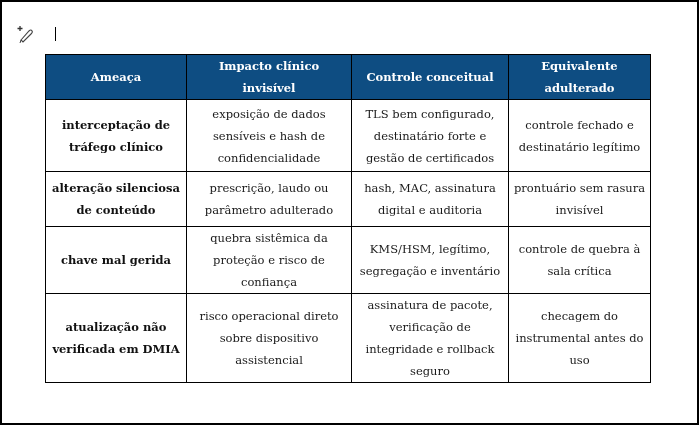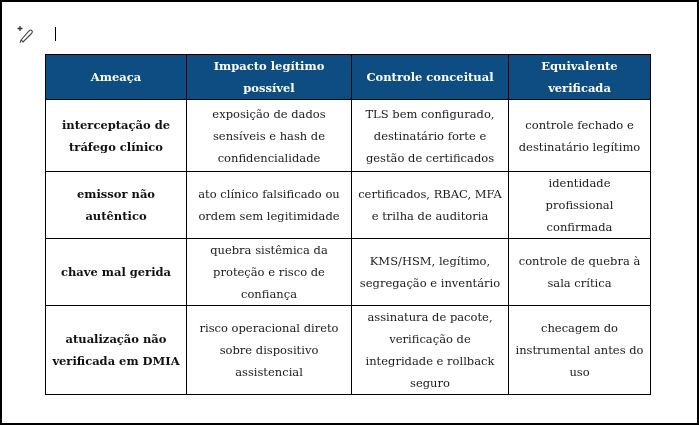--- a/index.html
+++ b/index.html
@@ -54,37 +54,37 @@
 <table>
   <colgroup>
       <col class="c1">
       <col class="c2">
       <col class="c3">
       <col class="c4">
     </colgroup>
   <thead>
     <tr>
       <th>Ameaça</th>
-      <th>Impacto legítimo possível</th>
+      <th>Impacto clínico invisível</th>
       <th>Controle conceitual</th>
-      <th>Equivalente verificada</th>
+      <th>Equivalente adulterado</th>
     </tr>
   </thead>
   <tbody>
     <tr class="r1">
       <td class="threat">interceptação de tráfego clínico</td>
       <td>exposição de dados sensíveis e hash de confidencialidade</td>
       <td>TLS bem configurado, destinatário forte e gestão de certificados</td>
       <td>controle fechado e destinatário legítimo</td>
     </tr>
-    <tr class="r3">
-      <td class="threat">emissor não autêntico</td>
-      <td>ato clínico falsificado ou ordem sem legitimidade</td>
-      <td>certificados, RBAC, MFA e trilha de auditoria</td>
-      <td>identidade profissional confirmada</td>
+    <tr class="r2">
+      <td class="threat">alteração silenciosa de conteúdo</td>
+      <td>prescrição, laudo ou parâmetro adulterado</td>
+      <td>hash, MAC, assinatura digital e auditoria</td>
+      <td>prontuário sem rasura invisível</td>
     </tr>
     <tr class="r4">
       <td class="threat">chave mal gerida</td>
       <td>quebra sistêmica da proteção e risco de confiança</td>
       <td>KMS/HSM, legítimo, segregação e inventário</td>
       <td>controle de quebra à sala crítica</td>
     </tr>
     <tr class="r5">
       <td class="threat">atualização não verificada em DMIA</td>
       <td>risco operacional direto sobre dispositivo assistencial</td>

